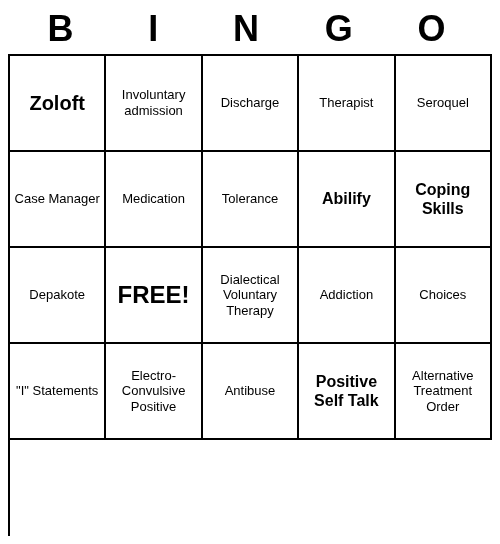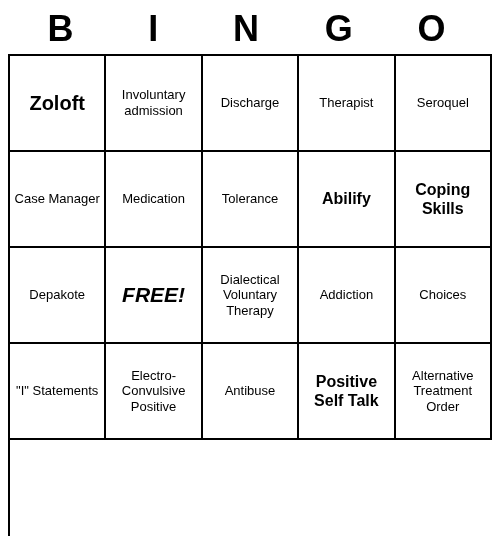--- a/index.html
+++ b/index.html
@@ -53,23 +53,22 @@
     }
     .cell-text.large {
       font-size: 20px;
       font-weight: bold;
     }
     .cell-text.medium {
       font-size: 16px;
       font-weight: bold;
     }
     .cell-text.free {
-      font-size: 21px;
+      font-size: 24px;
       font-weight: bold;
-      font-style: italic;
     }
   </style>
 </head>
 <body>
 
 <div class="bingo-title">
   <span>B</span>
   <span>I</span>
   <span>N</span>
   <span>G</span>

